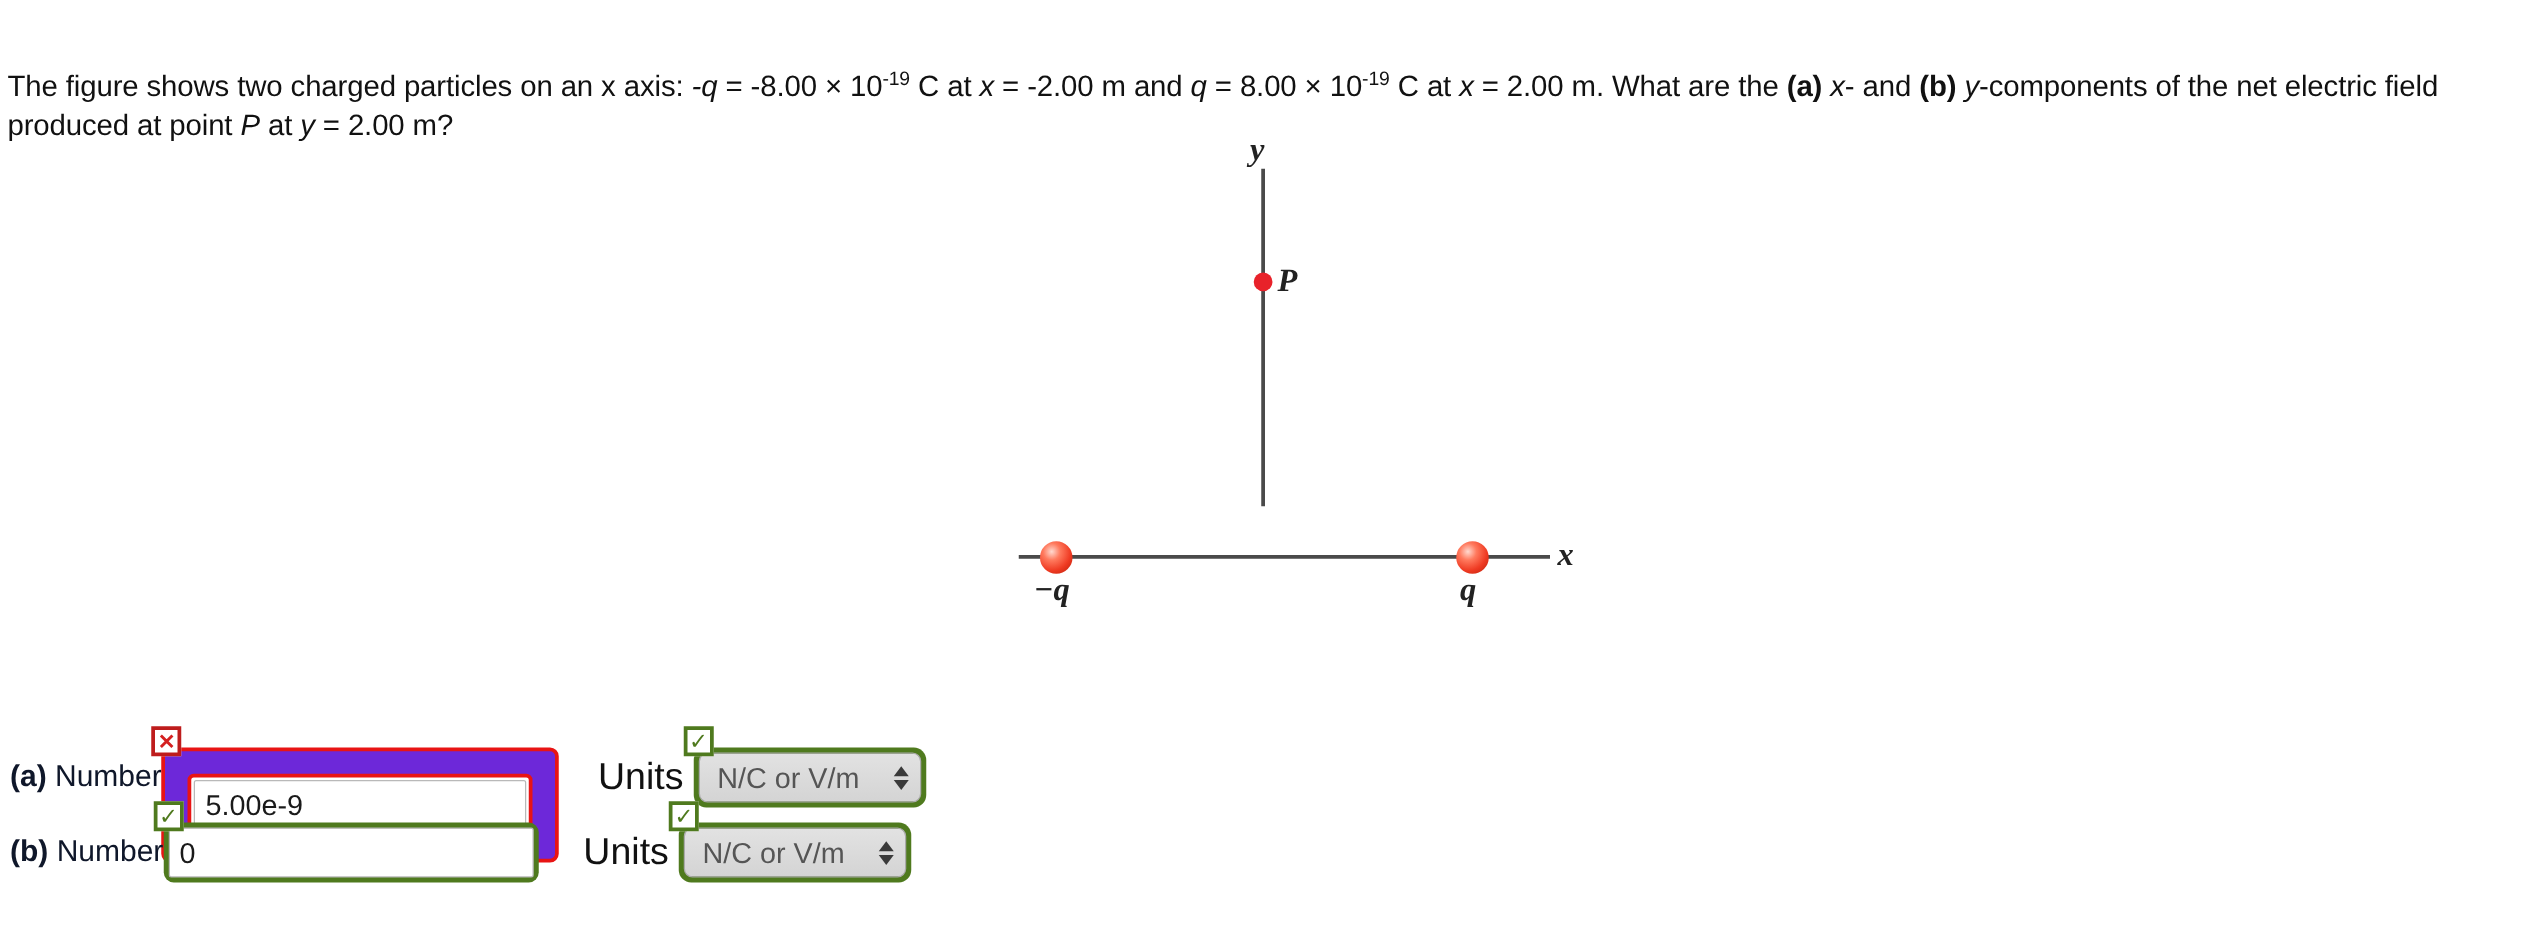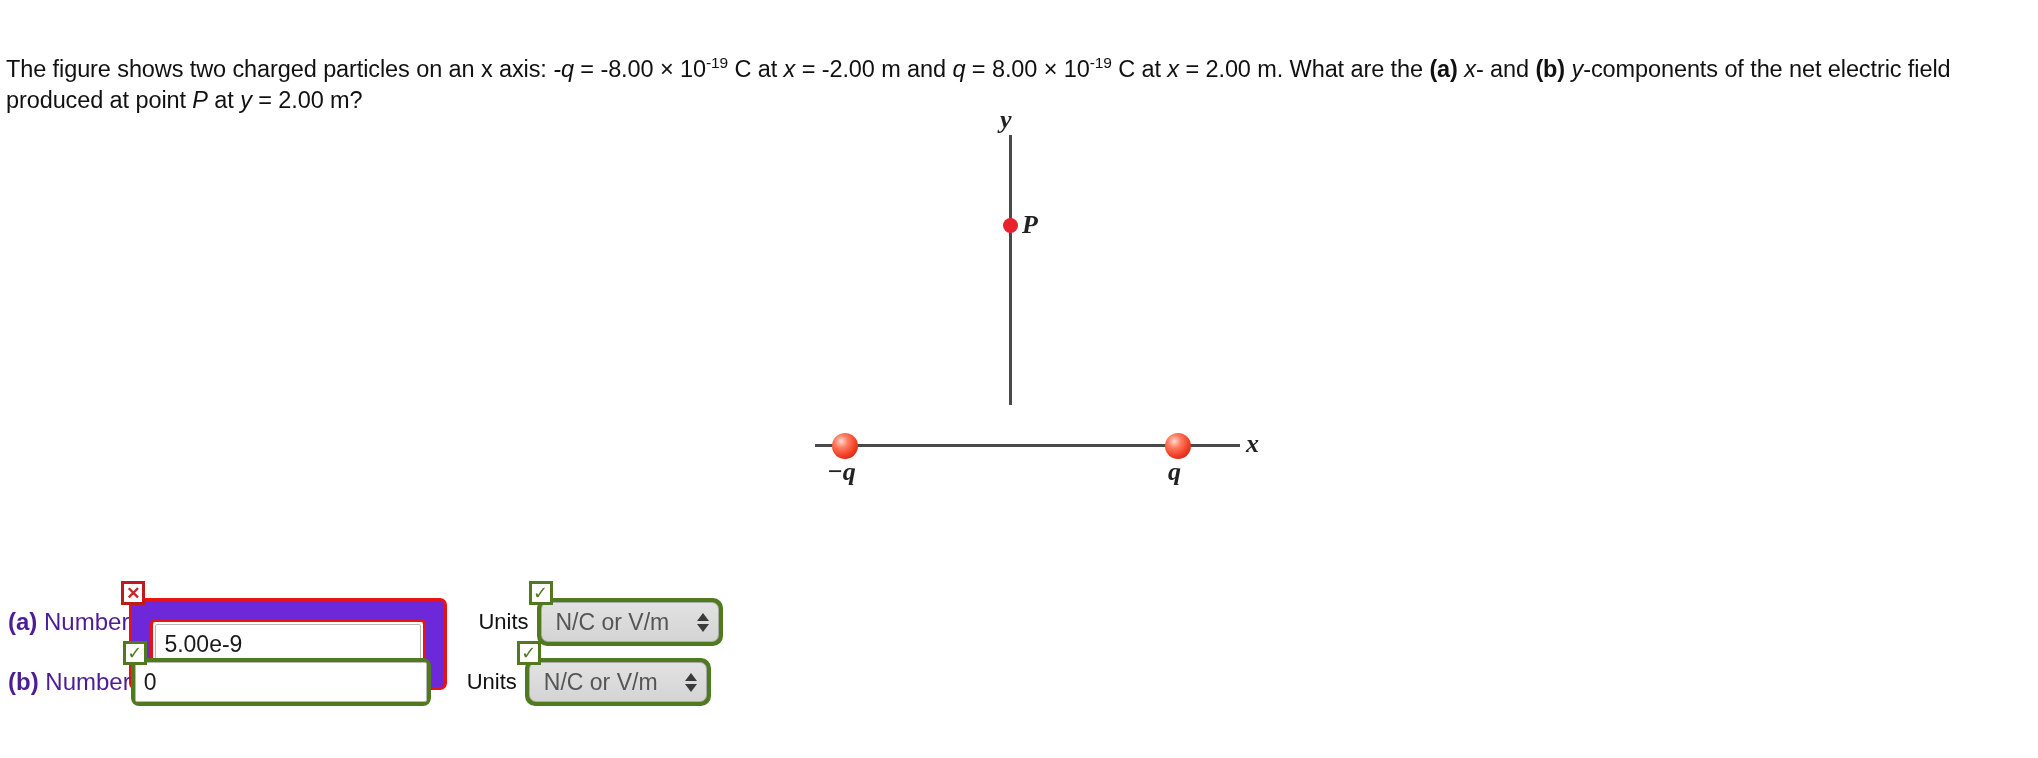--- a/index.html
+++ b/index.html
@@ -91,26 +91,26 @@
     align-items: flex-start;
   }
   #answer-row-a { left: 8px; top: 598px; }
   #answer-row-b { left: 8px; top: 658px; }
 
   .row-label {
     font-size: 24px;
     line-height: 30px;
     white-space: nowrap;
     padding-top: 9px;
-    color: #4c1d95;
+    color: #0f172a;
   }
   .row-label .bd { font-weight: bold; }
 
   .units-label {
-    font-size: 22px;
+    font-size: 30px;
     line-height: 30px;
     white-space: nowrap;
     padding-top: 9px;
     color: #111111;
     text-align: center;
   }
 
   
   .field-group {
     position: relative;

